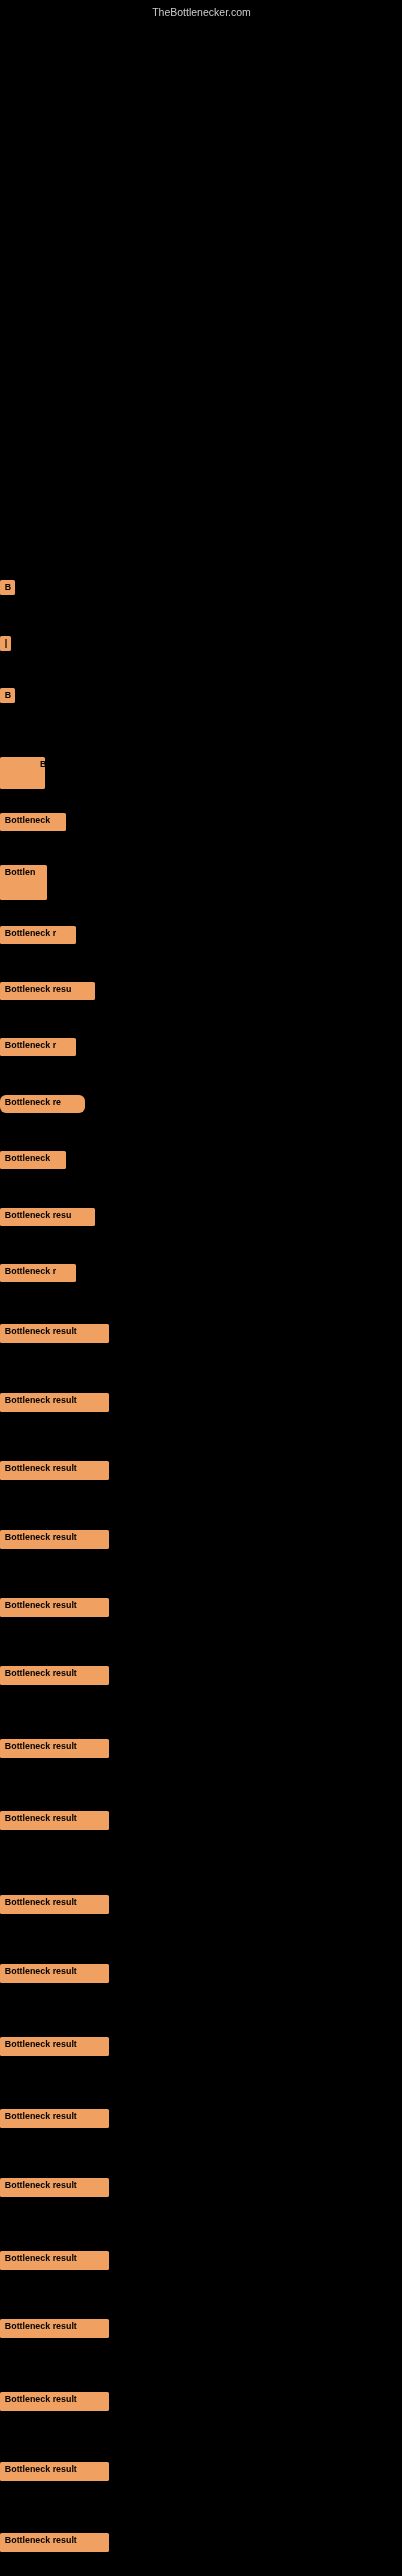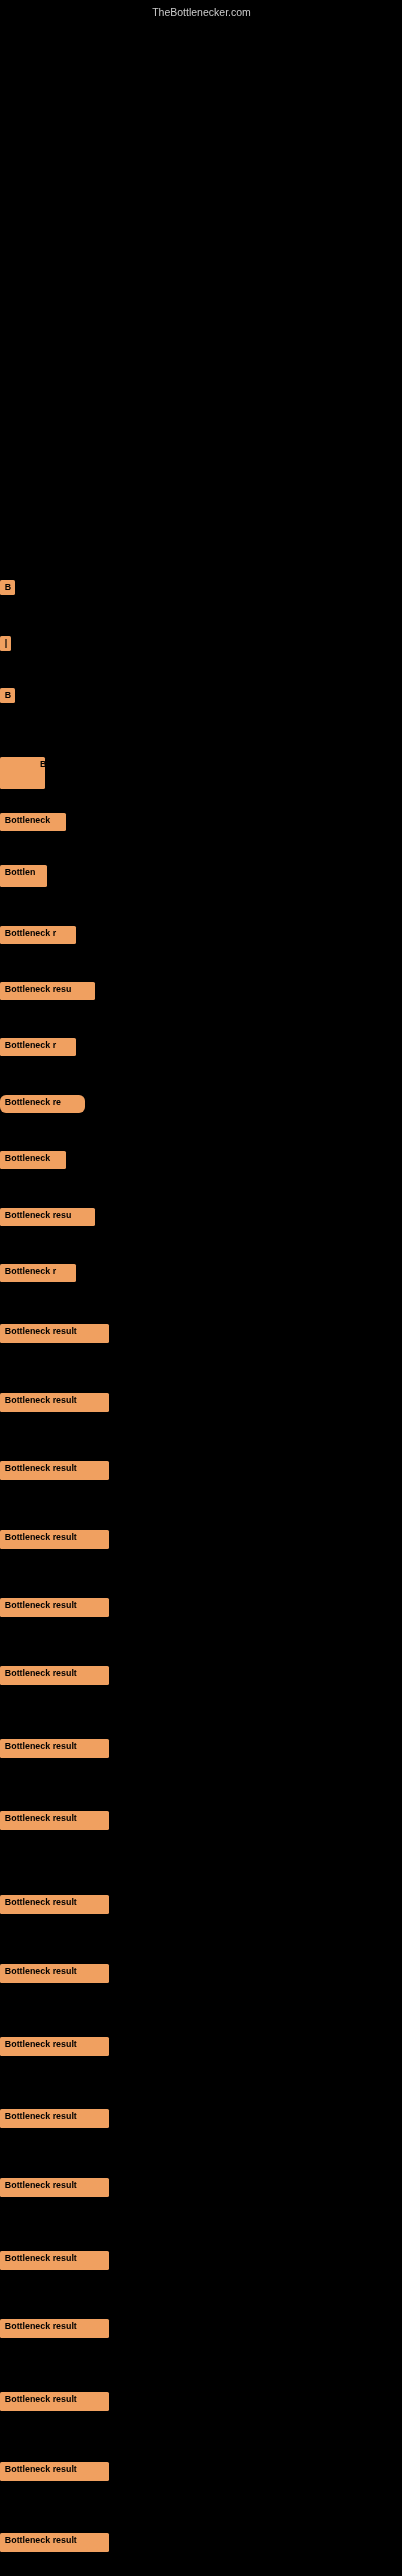--- a/index.html
+++ b/index.html
@@ -40,21 +40,21 @@
 <body>
 
 <span class="site-title">TheBottlenecker.com</span>
 
 <div id="items-container">
     <div class="bottleneck-item" style="top: 580px; width: 14.5px; height: 14.5px;">B</div>
     <div class="bottleneck-item" style="top: 636px; width: 11.3px; height: 14.5px;">|</div>
     <div class="bottleneck-item" style="top: 688px; width: 14.5px; height: 14.5px;">B</div>
     <div class="bottleneck-item" style="top: 757px; width: 42px; height: 32px; padding-left: 40px;">Bottle</div>
     <div class="bottleneck-item" style="top: 813px; width: 66px; height: 17.7px;">Bottleneck</div>
-    <div class="bottleneck-item" style="top: 865px; width: 47px; height: 22px;">Bottlen</div>
+    <div class="bottleneck-item" style="top: 865px; width: 47px; height: 35px;">Bottlen</div>
     <div class="bottleneck-item" style="top: 926px; width: 76px; height: 17.7px;">Bottleneck r</div>
     <div class="bottleneck-item" style="top: 982px; width: 95px; height: 17.7px;">Bottleneck resu</div>
     <div class="bottleneck-item" style="top: 1038px; width: 76px; height: 17.7px;">Bottleneck r</div>
     <div class="bottleneck-item" style="top: 1095px; width: 85px; height: 17.7px; border-radius: 6px;">Bottleneck re</div>
     <div class="bottleneck-item" style="top: 1151px; width: 66px; height: 17.7px;">Bottleneck</div>
     <div class="bottleneck-item" style="top: 1208px; width: 95px; height: 17.7px;">Bottleneck resu</div>
     <div class="bottleneck-item" style="top: 1264px; width: 76px; height: 17.7px;">Bottleneck r</div>
     <div class="bottleneck-item" style="top: 1324px; width: 109px; height: 19.3px;">Bottleneck result</div>
     <div class="bottleneck-item" style="top: 1393px; width: 109px; height: 19.3px;">Bottleneck result</div>
     <div class="bottleneck-item" style="top: 1461px; width: 109px; height: 19.3px;">Bottleneck result</div>

